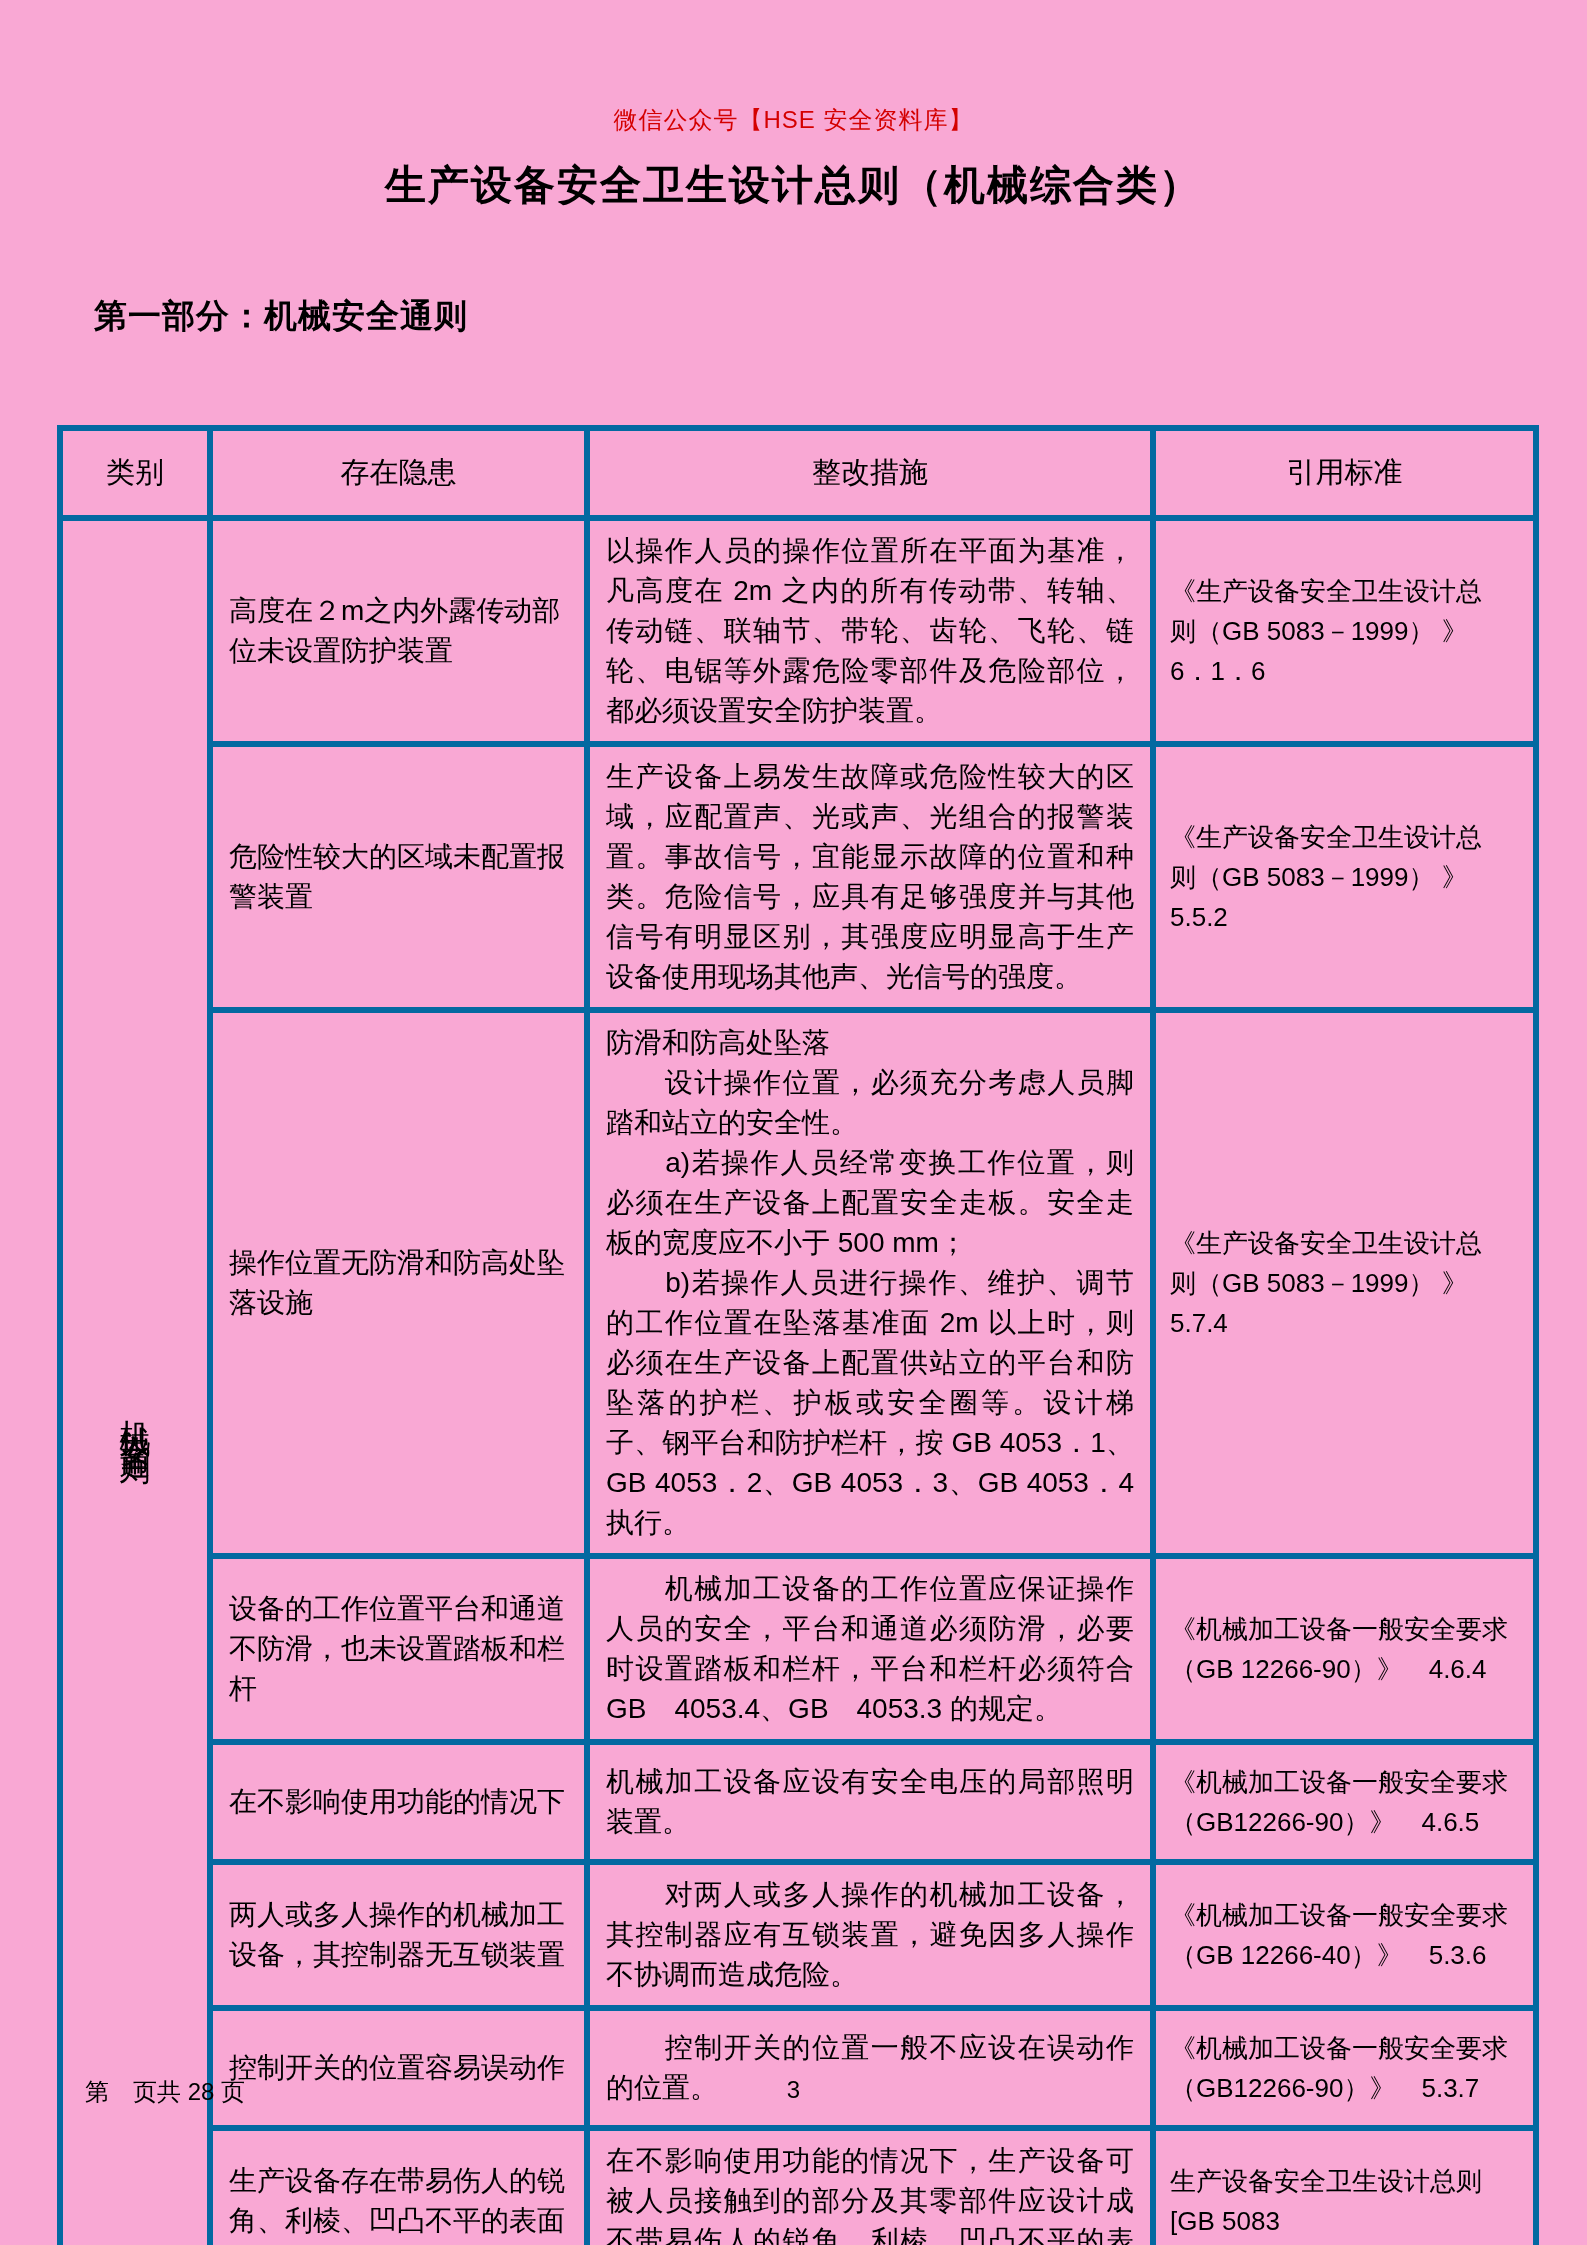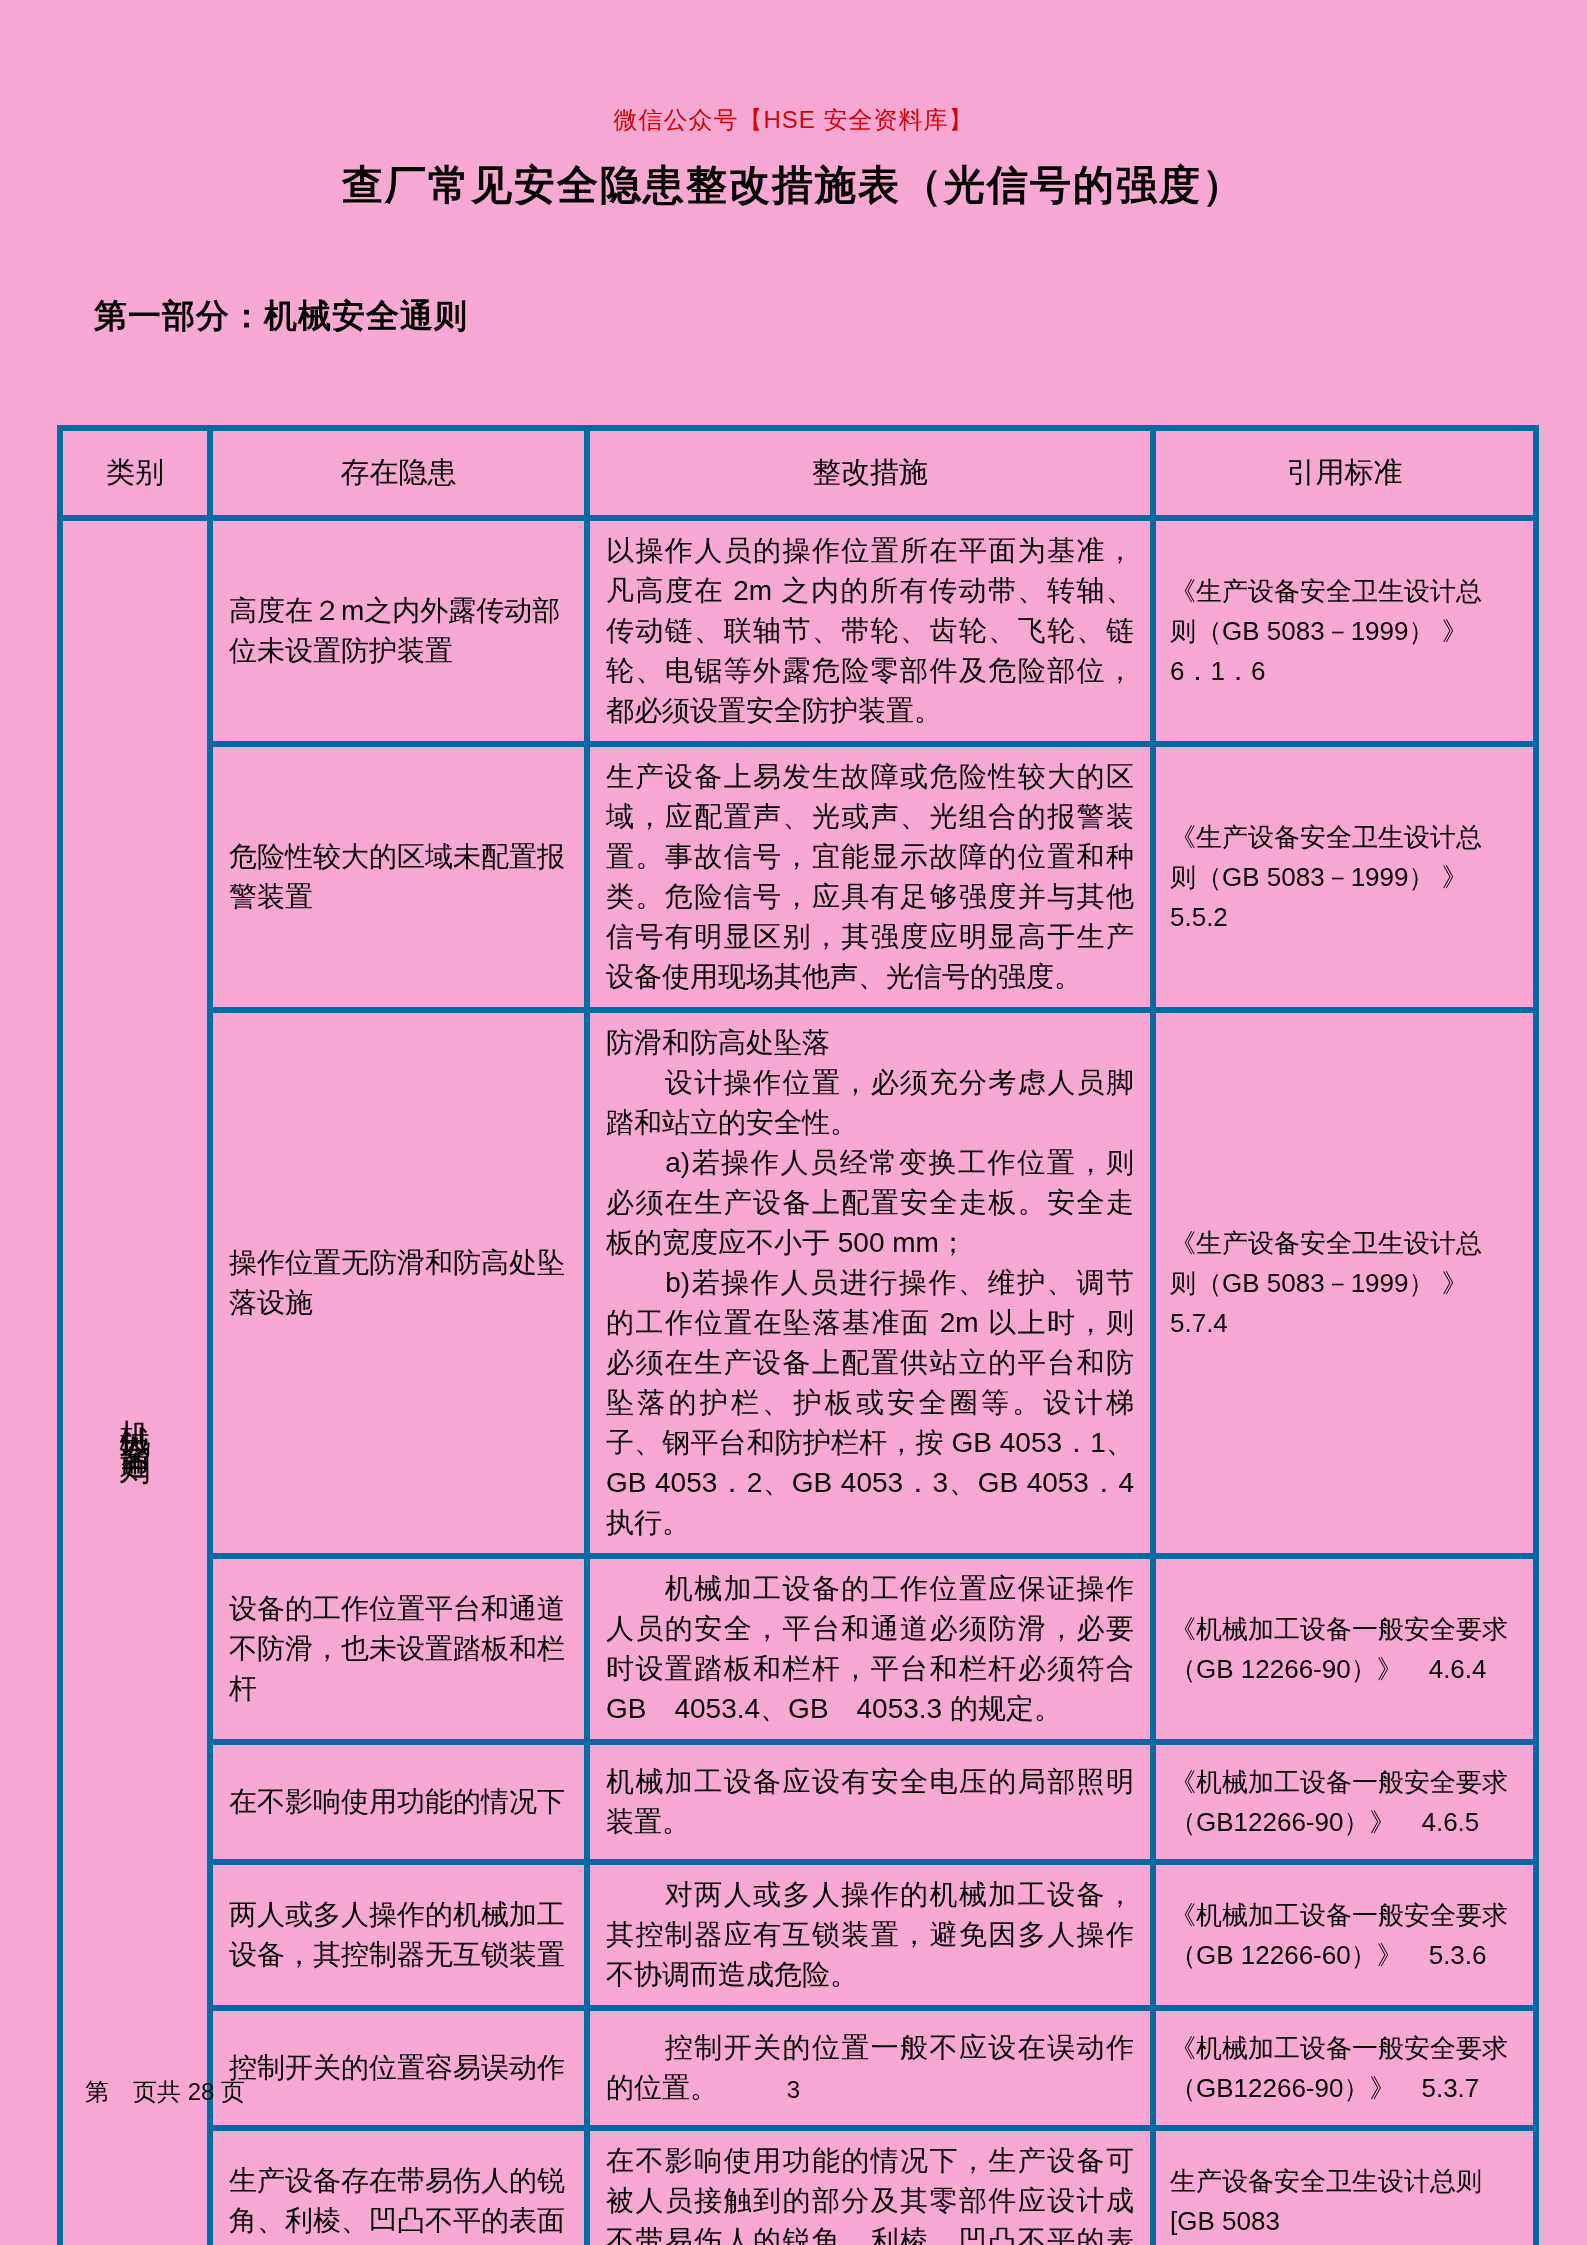--- a/index.html
+++ b/index.html
@@ -96,21 +96,21 @@
     font-size:24px;
   }
 </style>
 </head>
 <body>
 
 <div class="page">
 
   <div class="red-note" style="color: rgb(212, 0, 0);">微信公众号【HSE 安全资料库】</div>
 
-  <div class="doc-title">查厂常见安全隐患整改措施表（光信号的强度）</div>
+  <div class="doc-title">生产设备安全卫生设计总则（机械综合类）</div>
 
   <div class="section-heading">第一部分：机械安全通则</div>
 
   <table class="main-table">
     <colgroup>
       <col style="width:150px">
       <col style="width:377px">
       <col style="width:566px">
       <col style="width:383px">
     </colgroup>
@@ -160,21 +160,21 @@
 
       <tr style="height:98px;">
         <td class="hazard-cell">在不影响使用功能的情况下</td>
         <td class="measure-cell">机械加工设备应设有安全电压的局部照明装置。</td>
         <td class="standard-cell">《机械加工设备一般安全要求（GB12266-90）》　4.6.5</td>
       </tr>
 
       <tr style="height:114px;">
         <td class="hazard-cell">两人或多人操作的机械加工设备，其控制器无互锁装置</td>
         <td class="measure-cell">　　对两人或多人操作的机械加工设备，其控制器应有互锁装置，避免因多人操作不协调而造成危险。</td>
-        <td class="standard-cell">《机械加工设备一般安全要求（GB 12266-60）》　5.3.6</td>
+        <td class="standard-cell">《机械加工设备一般安全要求（GB 12266-40）》　5.3.6</td>
       </tr>
 
       <tr style="height:102px;">
         <td class="hazard-cell">控制开关的位置容易误动作</td>
         <td class="measure-cell">　　控制开关的位置一般不应设在误动作的位置。</td>
         <td class="standard-cell">《机械加工设备一般安全要求（GB12266-90）》　5.3.7</td>
       </tr>
 
       <tr style="height:153px;">
         <td class="hazard-cell">生产设备存在带易伤人的锐角、利棱、凹凸不平的表面和较突出的部位</td>

